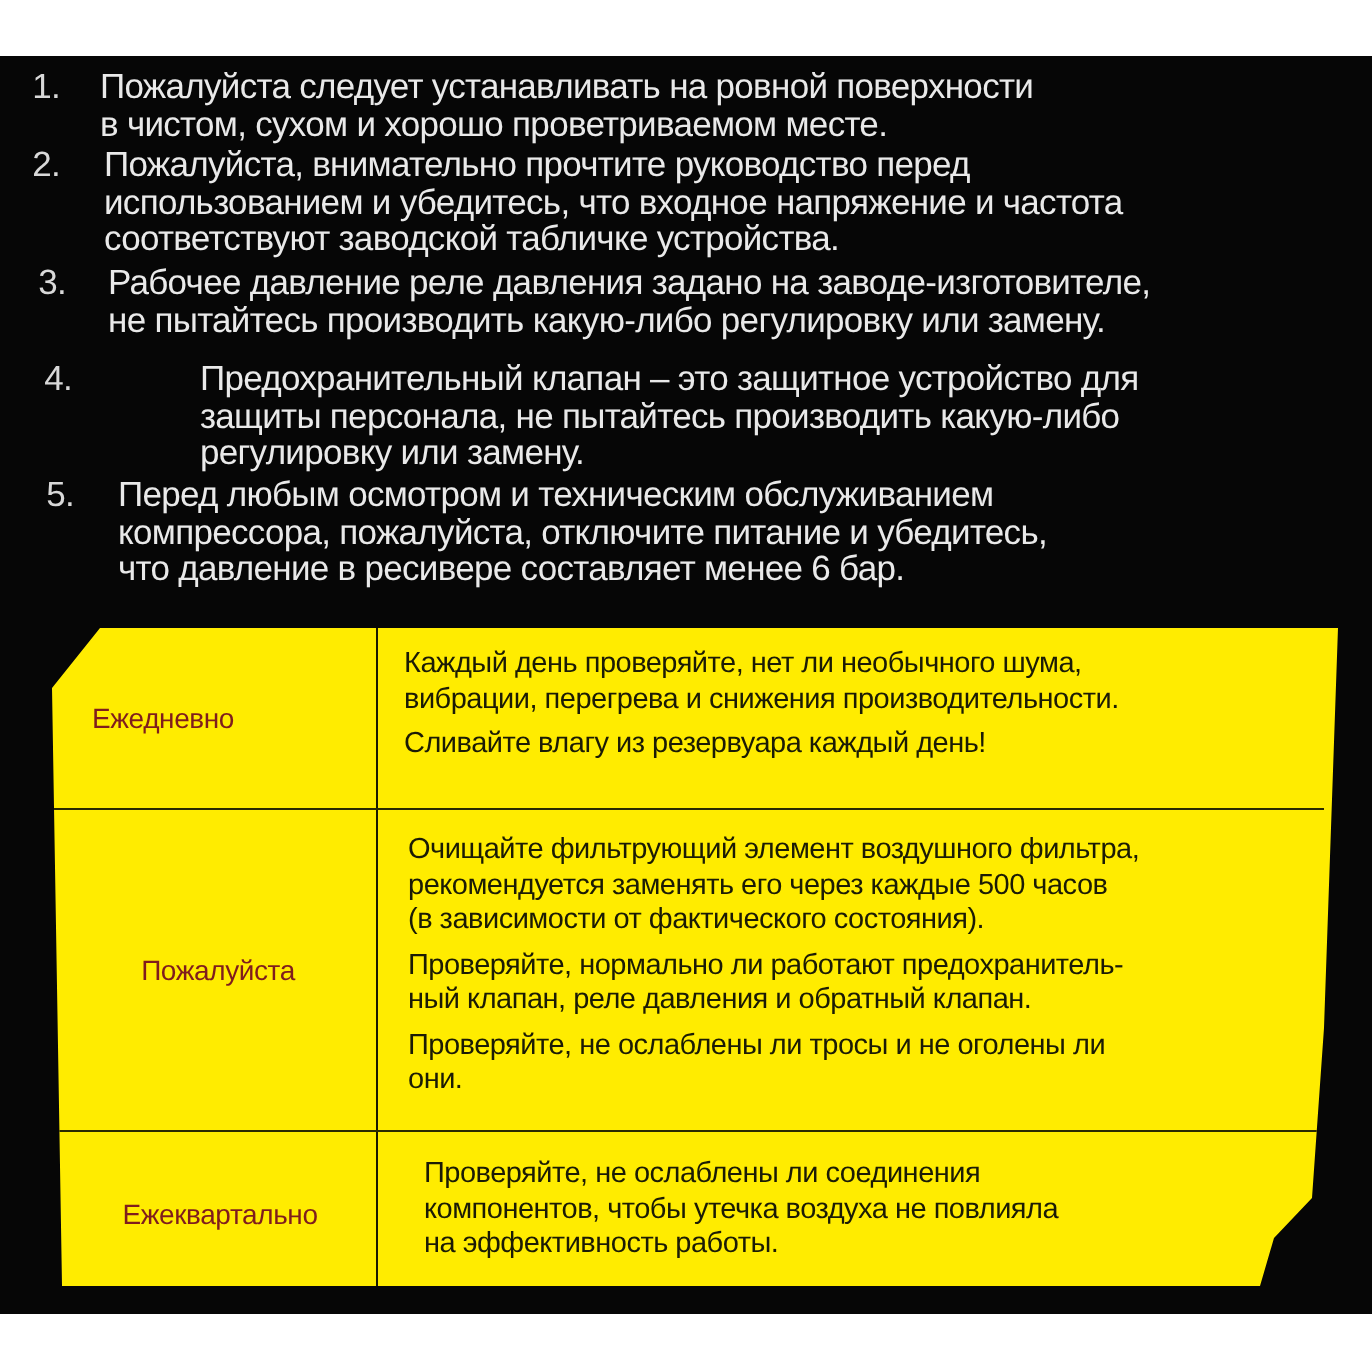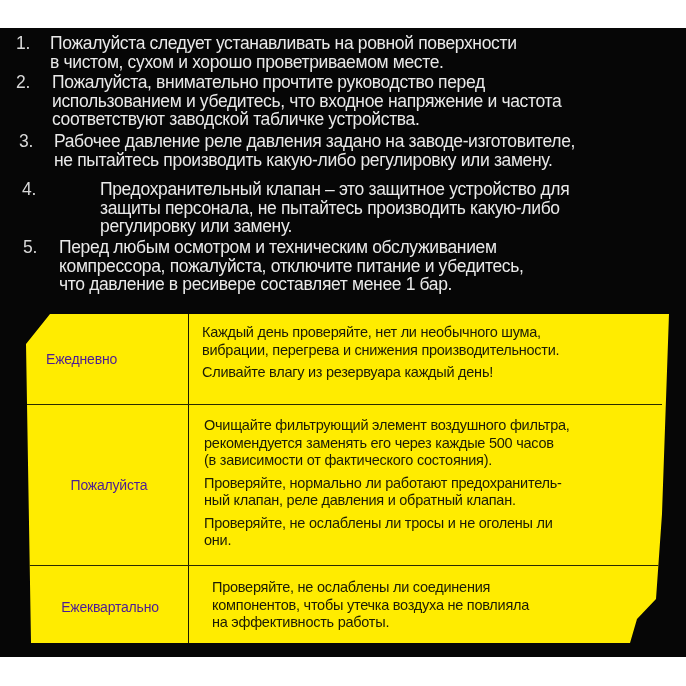--- a/index.html
+++ b/index.html
@@ -70,21 +70,21 @@
       height: 1px;
       background: #2a2a00;
     }
     .row-label {
       position: absolute;
       left: 0;
       width: 160px;
       font-family: "Liberation Sans", sans-serif;
       font-size: 14px;
       letter-spacing: -0.2px;
-      color: #4c1d95;
+      color: #7f1d1d;
       text-align: center;
     }
     .row-label.left {
       text-align: left;
       padding-left: 20px;
       box-sizing: border-box;
     }
     .row-content {
       position: absolute;
       left: 176px;
@@ -126,21 +126,21 @@
     <div class="instr-item" style="top:152px;">
       <span class="instr-num" style="left:16px;">4.</span>
       <span class="instr-text" style="left:56px; top:0;margin-left:44px;">Предохранительный клапан – это защитное устройство для
 защиты персонала, не пытайтесь производить какую-либо
 регулировку или замену.</span>
     </div>
     <div class="instr-item" style="top:210px;">
       <span class="instr-num" style="left:17px;">5.</span>
       <span class="instr-text" style="left:59px; top:0;">Перед любым осмотром и техническим обслуживанием
 компрессора, пожалуйста, отключите питание и убедитесь,
-что давление в ресивере составляет менее 1 бар.</span>
+что давление в ресивере составляет менее 6 бар.</span>
     </div>
   </div>
 
   <div class="table-wrap">
     <div class="tbl-vline"></div>
     <div class="tbl-hline" style="top:90px;"></div>
     <div class="tbl-hline" style="top:251px;"></div>
 
     <div class="row-label left" style="top:37px;">Ежедневно</div>
     <div class="row-content" style="top:10px;">

